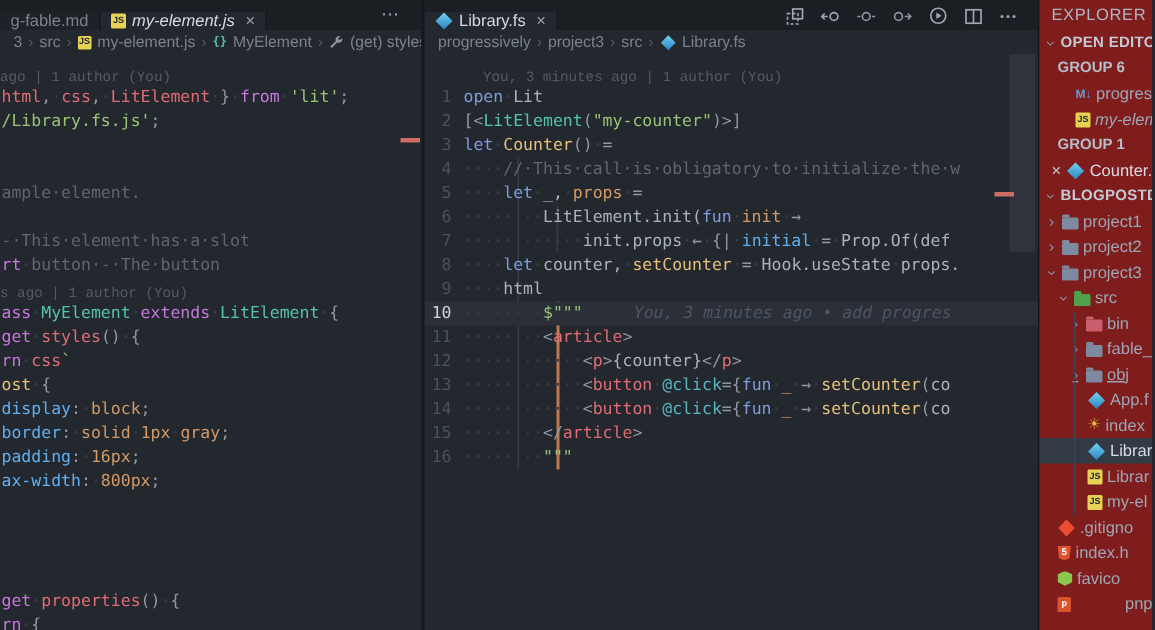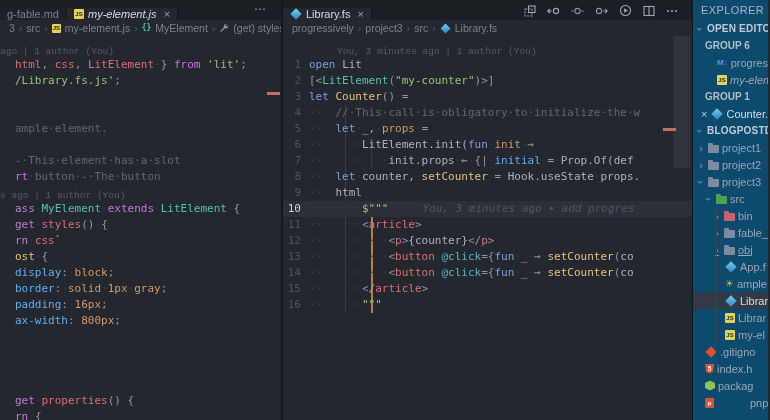--- a/index.html
+++ b/index.html
@@ -1,43 +1,43 @@
 <!DOCTYPE html>
 <html><head>
 <meta charset="utf-8">
 <style>
   *{box-sizing:border-box}
   body{margin:0;width:770px;height:420px;background:#23272e;font-family:"Liberation Sans",sans-serif;overflow:hidden;color:#abb2bf}
   .wrap{display:flex;width:770px;height:420px}
   .pane{position:relative;height:100%;overflow:hidden;background:#23272e}
   #left-pane{width:281px}
   #right-pane{width:412px;border-left:2px solid #14171c;border-right:1px solid #14171c}
-  #sidebar{width:75px;background:#0c4a6e;position:relative;overflow:hidden;font-size:11px;color:#9da5b4}
+  #sidebar{width:75px;background:#7f1d1d;position:relative;overflow:hidden;font-size:11px;color:#9da5b4}
   
   .tabbar{height:20px;background:#1b1f24;display:flex;align-items:flex-end;position:relative}
   .tab{display:flex;align-items:center;gap:4px;padding:0 7px;font-size:11px;color:#7b828e;background:#1e2227;border-right:1px solid #14171c;cursor:pointer}
   .tab.active{background:#23272e;color:#d7dae0}
   .ital{font-style:italic}
   .tx{color:#9aa1ad;font-size:11px;margin-left:3px}
   .overflow{position:absolute;right:14px;top:2px;color:#9aa1ad;font-size:12px;letter-spacing:1px}
   .tools{position:absolute;right:14px;top:4px;display:flex;gap:11px;align-items:center}
   .tools svg{display:block}
   
   .crumbs{height:16px;display:flex;align-items:center;gap:4px;padding:0 9px;font-size:10.5px;color:#7b828e;white-space:nowrap;overflow:hidden}
   .sep{color:#555c68}
   .bc{cursor:pointer}
   
   .code{position:relative;padding-top:5px;font-family:"DejaVu Sans Mono",monospace;font-size:11px;line-height:16px;white-space:pre}
   .line{height:16px;display:flex;position:relative;z-index:1}
   .lens{height:16px;font-size:9.5px;color:#545b67;font-family:Liberation Mono, monospace;padding-top:3px}
-  .lens.g{padding-left:54px}
+  .lens.g{padding-left:39px}
   .ln{width:26px;flex:0 0 26px;text-align:right;padding-right:8px;color:#495160}
   .ln.act{color:#cfd4dc}
   .cur{background:#2a2f38}
-  .noguttr .line{padding-left:15px}
+  .noguttr .line{padding-left:1px}
   .blame{color:#4e5563;margin-left:34px;font-style:italic}
   .guide{position:absolute;width:1px;background:#363c47;z-index:0}
   .gact{width:2px;background:#bf7950}
   .slider{position:absolute;right:2px;top:36px;width:17px;height:132px;background:rgba(200,210,230,.08);z-index:3}
   .mark{position:absolute;width:13px;height:3px;background:#cb6d63;z-index:4}
   
   .t-kw{color:#7e9ddb}.t-pkw{color:#c678dd}.t-type{color:#56c2ad}.t-str{color:#98c379}
   .t-cmt{color:#5f6672;}.t-tag{color:#e06c75}.t-attr{color:#56b6c2}
   .t-orange{color:#d19a66}.t-yellow{color:#e5c07b}.t-fn{color:#e06c75}.t-cssprop{color:#61afef}
   .t-red{color:#e06c75}.t-txt{color:#abb2bf}.t-punc{color:#8f97a3}.t-ws{color:#3a404b}
@@ -245,21 +245,21 @@
           <span class="ic i-chev">›</span>
           <span class="ic i-folder"></span>
           <span class="lb">obj</span>
         </div>
         <div class="row file" style="padding-left: 32px;">
           <span class="ic i-fs"></span>
           <span class="lb">App.f</span>
         </div>
         <div class="row file" style="padding-left: 32px;">
           <span class="ic i-sun">☀</span>
-          <span class="lb">ample</span>
+          <span class="lb">index</span>
         </div>
         <div class="row file sel" style="padding-left: 32px;">
           <span class="ic i-fs"></span>
           <span class="lb">Librar</span>
         </div>
         <div class="row file" style="padding-left: 32px;">
           <span class="ic i-js">JS</span>
           <span class="lb">Librar</span>
         </div>
         <div class="row file" style="padding-left: 32px;">
@@ -269,21 +269,21 @@
         <div class="row file" style="padding-left: 12px;">
           <span class="ic i-git"></span>
           <span class="lb">.gitigno</span>
         </div>
         <div class="row file" style="padding-left: 12px;">
           <span class="ic i-html">5</span>
           <span class="lb">index.h</span>
         </div>
         <div class="row file" style="padding-left: 12px;">
           <span class="ic i-npm"></span>
-          <span class="lb">packag</span>
+          <span class="lb">favico</span>
         </div>
         <div class="row file" style="padding-left: 12px; gap: 36px;">
           <span class="ic i-pnpm">p</span>
           <span class="lb">pnpm-</span>
         </div>
       </div>
     <div class="tguide"></div>
   </div>
 </div>
 

